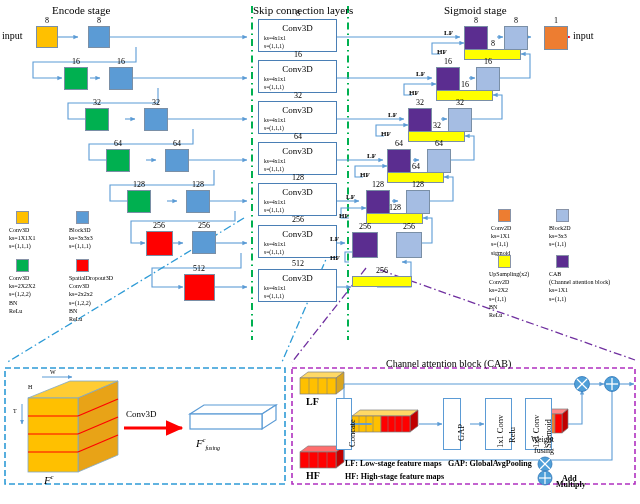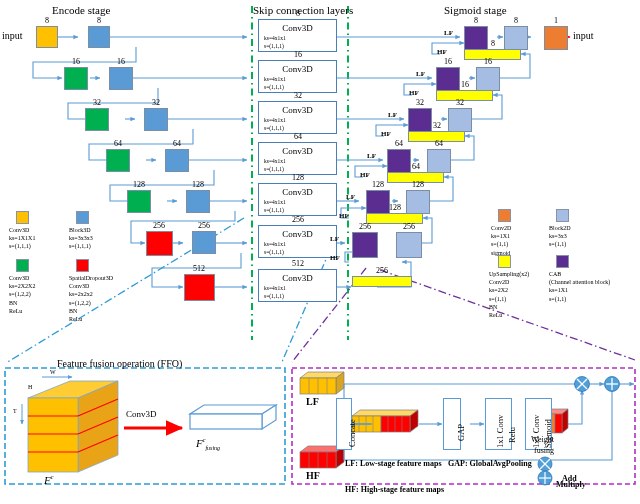--- a/index.html
+++ b/index.html
@@ -429,32 +429,32 @@
       <div>ReLu</div>
   </div>
   <div class="legsw" style="left:556px;top:255px;width:11px;height:11px;background:#5b2d90;"></div>
   <div class="legtxt" style="left:549px;top:270px;">
     <div>CAB</div>
       <div>(Channel attention block)</div>
       <div>ks=1X1</div>
       <div>s=(1,1)</div>
   </div>
 
-  <div class="panelttl" style="left:57px;top:358px;">Feature fusion operation (FFO)</div>
   <div class="lbl" style="left:50px;top:369px;font-size:6px;">W</div>
   <div class="lbl" style="left:28px;top:384px;font-size:6px;">H</div>
   <div class="lbl" style="left:13px;top:408px;font-size:6px;">T</div>
   <div class="lbl" style="left:126px;top:410px;font-size:9px;">Conv3D</div>
   <div class="lbl" style="left:44px;top:474px;font-size:11px;font-style:italic;">
     <span>F</span><sup style="font-size:6px;">c</sup>
   </div>
   <div class="lbl" style="left:196px;top:437px;font-size:11px;font-style:italic;">
     <span>F</span><sup style="font-size:6px;">c</sup><sub style="font-size:6px;">fusing</sub>
   </div>
 
+  <div class="panelttl" style="left:386px;top:358px;">Channel attention block (CAB)</div>
   <div class="lbl" style="left:306px;top:397px;font-size:10px;font-weight:bold;">LF</div>
   <div class="lbl" style="left:306px;top:471px;font-size:10px;font-weight:bold;">HF</div>
 
   <div class="vbox" style="left:336px;top:398px;width:16px;height:52px;"></div>
   <div class="vrot" style="left:347px;top:447px;">Concate</div>
 
   <div class="vbox" style="left:443px;top:398px;width:18px;height:52px;"></div>
   <div class="vrot" style="left:456px;top:441px;">GAP</div>
 
   <div class="vbox" style="left:485px;top:398px;width:27px;height:52px;"></div>
@@ -462,18 +462,18 @@
   <div class="vrot" style="left:507px;top:443px;">Relu</div>
 
   <div class="vbox" style="left:525px;top:398px;width:27px;height:52px;"></div>
   <div class="vrot" style="left:531px;top:448px;">1x1 Conv</div>
   <div class="vrot" style="left:543px;top:448px;">Sigmoid</div>
 
   <div class="lbl" style="left:531px;top:436px;font-size:8px;">Weight</div>
   <div class="lbl" style="left:534px;top:447px;font-size:8px;">fusing</div>
 
   <div class="cabcap" style="left:345px;top:459px;">LF: Low-stage feature maps</div>
-  <div class="cabcap" style="left:345px;top:472px;margin-top:13px;">HF: High-stage feature maps</div>
+  <div class="cabcap" style="left:345px;top:472px;">HF: High-stage feature maps</div>
   <div class="cabcap" style="left:448px;top:459px;">GAP: GlobalAvgPooling</div>
   <div class="cabcap" style="left:556px;top:480px;">Multiply</div>
   <div class="cabcap" style="left:562px;top:474px;">Add</div>
 
 </div>
 
 </body></html>

